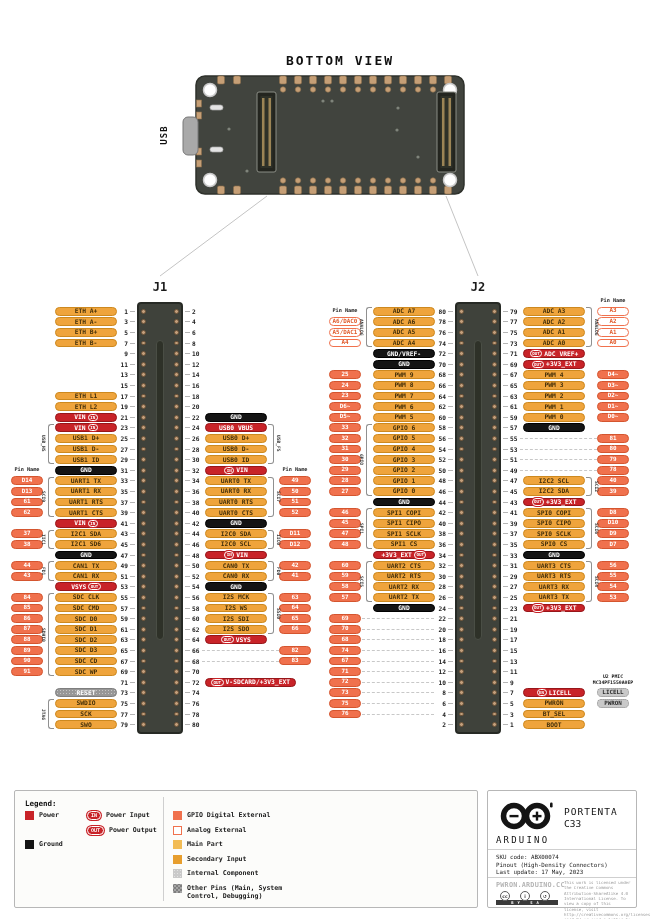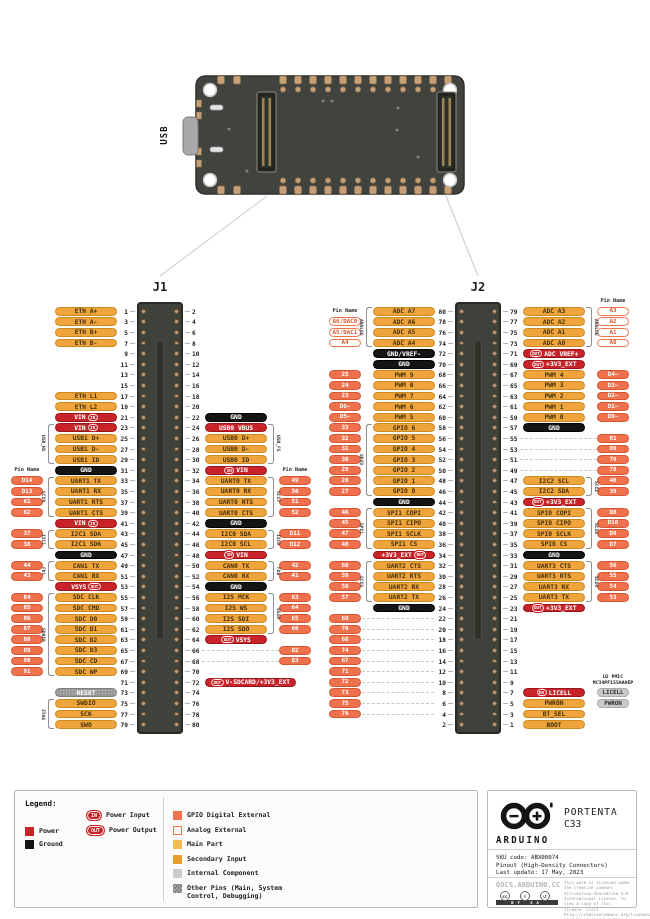--- a/index.html
+++ b/index.html
@@ -65,35 +65,36 @@
 .sw.analog{background:#fff;border:1.4px solid #F0714D}
 .sw.main{background:#F2BC55}
 .sw.secondary{background:#E79E2E}
 .sw.internal{background:#C9C9C9;background-image:radial-gradient(circle,#e2e2e2 25%,transparent 26%);background-size:3px 3px}
 .sw.other{background:#7E7E7E;background-image:linear-gradient(45deg,transparent 44%,#a5a5a5 46%,#a5a5a5 54%,transparent 56%),linear-gradient(-45deg,transparent 44%,#a5a5a5 46%,#a5a5a5 54%,transparent 56%);background-size:4px 4px}
 .lgbadge{background:#C82328;color:#fff;border:1px solid #fff;box-shadow:0 0 0 1px #C82328;border-radius:5px;font-size:5px;line-height:7px;padding:0 3px;font-weight:bold;flex:none}
 #lg-div{position:absolute;left:148px;top:6px;width:0;height:104px;border-left:1px solid #cfcfcf}
 
 #info-panel{left:487px;top:790px;width:150px;height:118px;background:#fff}
 #info-panel .hr{position:absolute;left:0;right:0;border-top:1px solid #cfcfcf}
-.brand{position:absolute;left:8px;top:44px;font-size:9px;font-weight:bold;letter-spacing:2.2px;color:#111}
+.brand{position:absolute;left:8px;top:44px;font-size:9px;font-weight:normal;letter-spacing:2.2px;color:#111}
 .product{position:absolute;left:76px;top:15px;font-size:9.5px;font-weight:normal;letter-spacing:1px;color:#111}
 .model{position:absolute;left:76px;top:27px;font-size:9.5px;font-weight:normal;color:#111}
 .skuline{position:absolute;left:8px;font-size:5.8px;color:#222;white-space:nowrap}
 .site{position:absolute;left:8px;top:90px;font-size:6.8px;font-weight:bold;letter-spacing:0.2px;color:#b5b5b5}
 .ccwrap{position:absolute;left:8px;top:100px;width:62px;height:14px}
 .ccband{position:absolute;left:0;right:0;bottom:0;height:5px;background:#3a3a3a;color:#fff;font-size:3.8px;text-align:center;letter-spacing:4px;line-height:5px;font-weight:bold}
 .cccirc{position:absolute;top:0;width:10px;height:10px;border:1.1px solid #5a5a5a;border-radius:50%;background:#fff;color:#444;font-size:4.5px;display:flex;align-items:center;justify-content:center;font-family:"DejaVu Sans",sans-serif;font-weight:bold}
 .license{position:absolute;left:76px;top:89px;width:68px;font-size:4.1px;line-height:1.3;color:#9a9a9a}
 </style>
 </head>
 <body>
 
 <div class="page">
 
+  <div class="view-title">BOTTOM VIEW</div>
 
   <svg id="board-svg" width="650" height="300" viewBox="0 0 650 300">
     <rect x="196" y="76" width="268" height="118" rx="9" fill="#41443E" stroke="#2E312B" stroke-width="1.5"></rect>
     <g id="pads">
         <rect x="217.5" y="76" width="7" height="8" rx="1.5" fill="#C69F76" stroke="#8D6F4C" stroke-width="0.6"></rect>
         <rect x="217.5" y="186" width="7" height="8" rx="1.5" fill="#C69F76" stroke="#8D6F4C" stroke-width="0.6"></rect>
         <rect x="233.5" y="76" width="7" height="8" rx="1.5" fill="#C69F76" stroke="#8D6F4C" stroke-width="0.6"></rect>
         <rect x="233.5" y="186" width="7" height="8" rx="1.5" fill="#C69F76" stroke="#8D6F4C" stroke-width="0.6"></rect>
         <rect x="279.5" y="76" width="7" height="8" rx="1.5" fill="#C69F76" stroke="#8D6F4C" stroke-width="0.6"></rect>
         <circle cx="283" cy="89.5" r="2.7" fill="#C69F76" stroke="#8D6F4C" stroke-width="0.6"></circle>
@@ -1682,21 +1683,21 @@
       <div class="pnh r" style="top: -9.5px;">Pin Name</div>
       <div class="u2note" style="top: 367.6px;">
         <div class="">U2 PMIC</div>
         <div class="">MC34PF1550A0EP</div>
       </div>
     </div>
 
   <div class="panel" id="legend-panel">
     <div id="lg-title">Legend:</div>
     <div id="lg-div"></div>
-  <div class="lgitem" style="left: 10px; top: 36px;">
+  <div class="lgitem" style="left: 10px; top: 20px;">
         <span class="sw power"></span>
         <span class="lab">Power</span>
       </div>
       <div class="lgitem" style="left: 10px; top: 49px;">
         <span class="sw ground"></span>
         <span class="lab">Ground</span>
       </div>
       <div class="lgitem" style="left: 72px; top: 20px;">
         <span class="lgbadge">IN</span>
         <span class="lab">Power Input</span>
@@ -1741,21 +1742,21 @@
       <rect x="56" y="1.5" width="2.6" height="5" rx="1.2" fill="#141414"></rect>
     </svg>
     <div class="brand">ARDUINO</div>
     <div class="product">PORTENTA</div>
     <div class="model">C33</div>
     <div class="hr" style="top:58px"></div>
     <div class="skuline" style="top:63px">SKU code: ABX00074</div>
     <div class="skuline" style="top:70.5px">Pinout (High-Density Connectors)</div>
     <div class="skuline" style="top:78px">Last update: 17 May, 2023</div>
     <div class="hr" style="top:86px"></div>
-    <div class="site">DOCS.ARDUINO.CC</div>
+    <div class="site">PWRON.ARDUINO.CC</div>
     <div class="ccwrap">
       <div class="ccband">BY SA</div>
       <div id="cc-circles">
           <span class="cccirc" style="left: 4px;">cc</span>
           <span class="cccirc" style="left: 24px;">i</span>
           <span class="cccirc" style="left: 44px;">↺</span>
         </div>
     </div>
     <div class="license">This work is licensed under the Creative Commons Attribution-ShareAlike 4.0 International License. To view a copy of this license, visit http://creativecommons.org/licenses/by-sa/4.0/ or send a letter to Creative Commons, PO Box 1866, Mountain View, CA 94042, USA.</div>
   </div>

